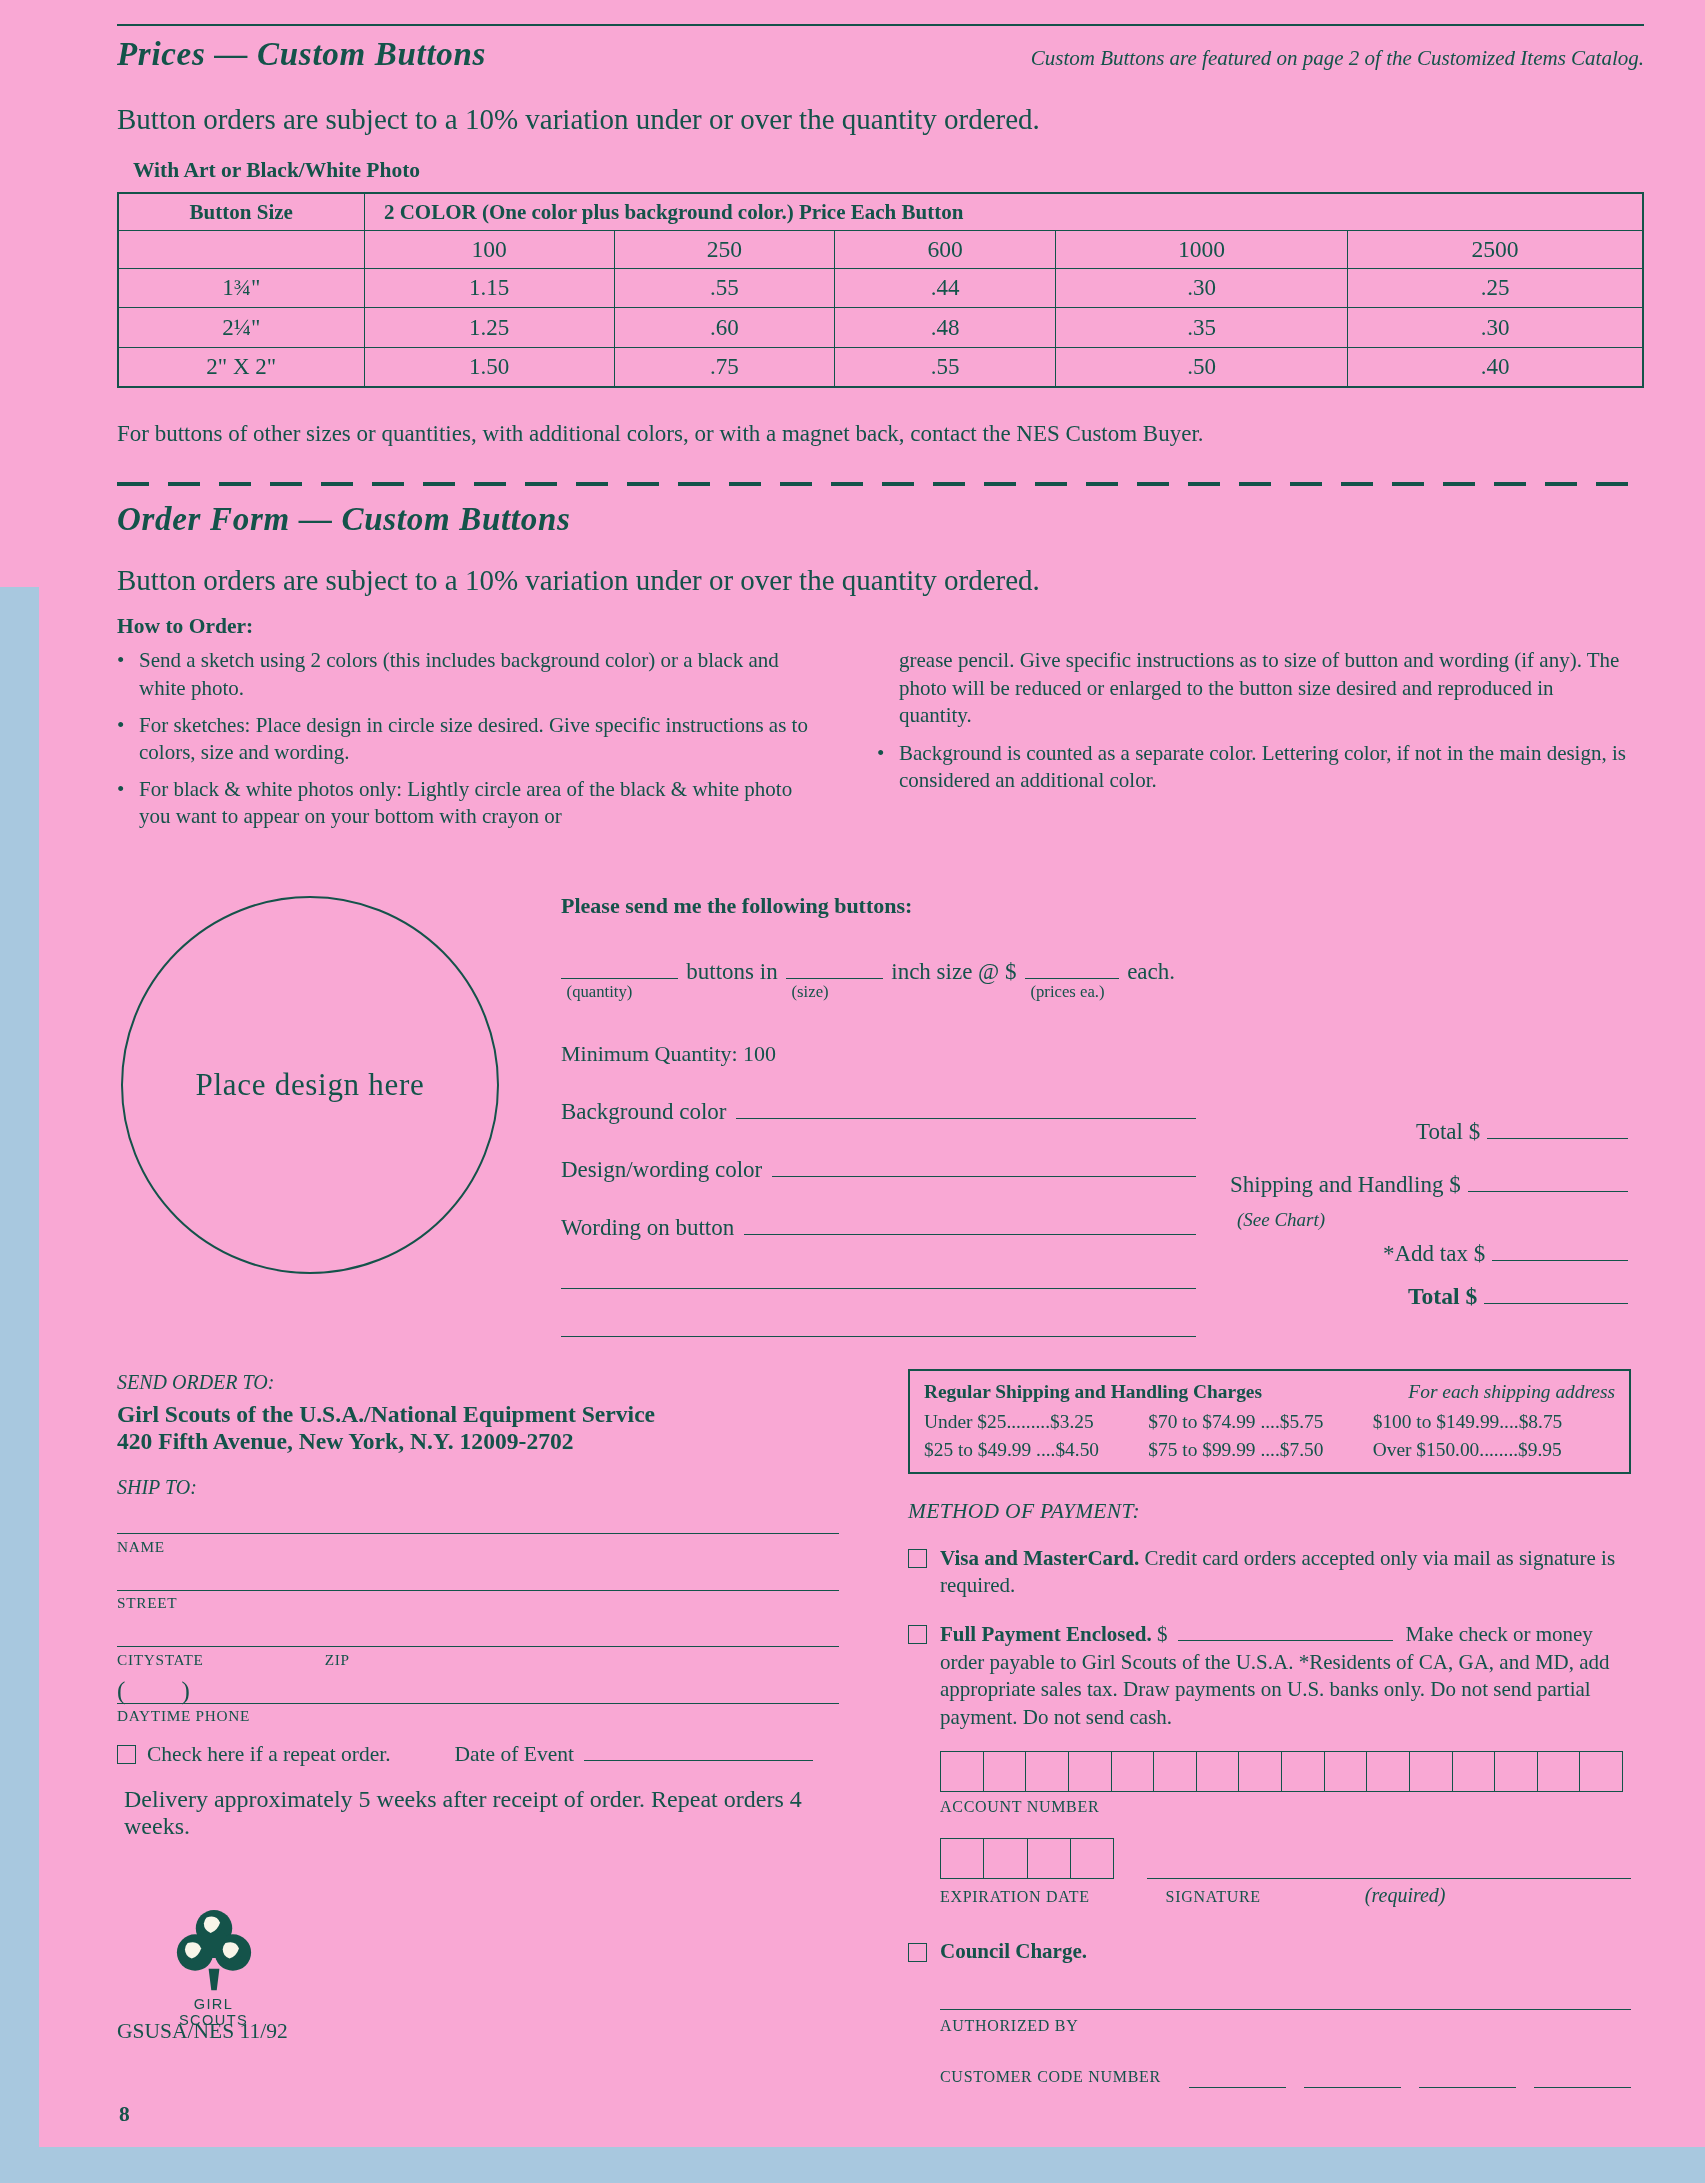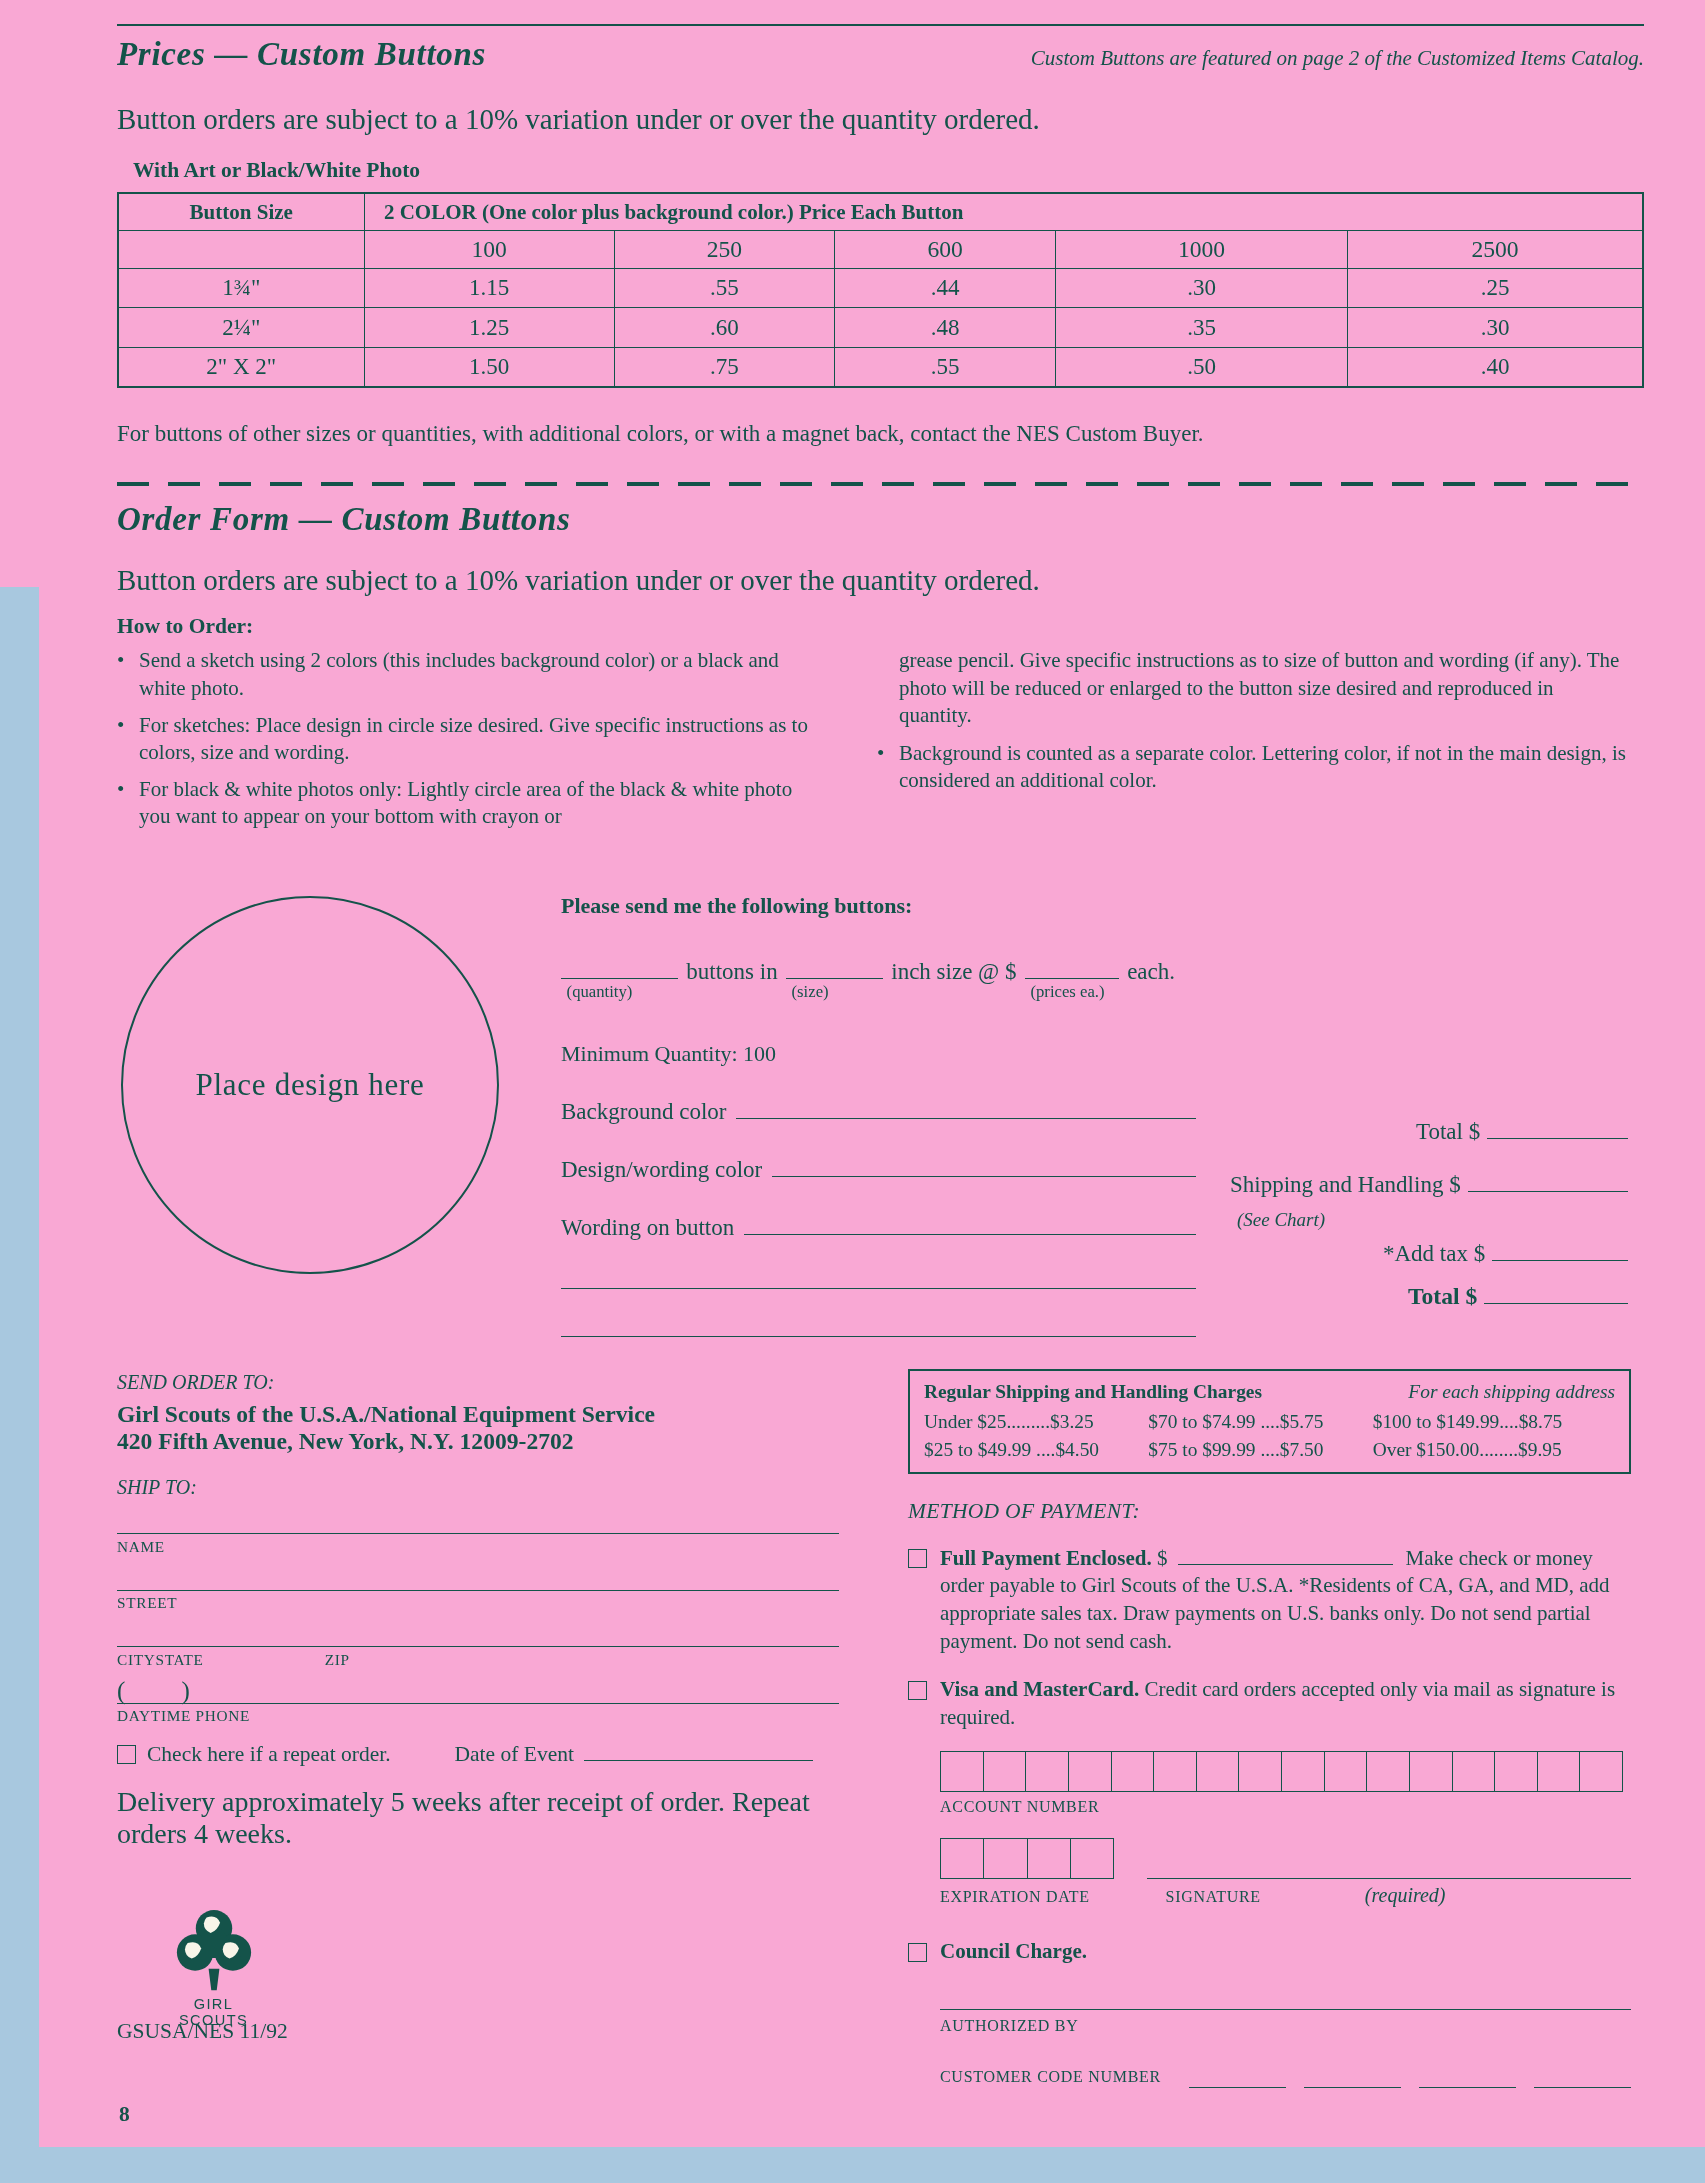--- a/index.html
+++ b/index.html
@@ -86,21 +86,21 @@
   .write-line { height:35px; border-bottom:1.4px solid #14534a; display:flex; align-items:flex-end; }
   .field-label { font-size:15.3px; letter-spacing:0.7px; margin-top:3.5px; }
   .city-labels { display:flex; font-size:15.3px; letter-spacing:0.7px; margin-top:3.5px; }
   .lbl-state { } .lbl-zip { margin-left:121px; }
   .paren { font-size:25px; line-height:1; }
   .check-row { margin-top:16.7px; display:flex; align-items:center; font-size:21.5px; }
   .cbox { width:19px; height:19px; border:1.7px solid #14534a; flex:none; background:transparent; }
   .check-row .cbox { margin-right:11px; }
   .date-part { display:flex; align-items:baseline; margin-left:64px; }
   .date-blank { width:229px; margin-left:9.7px; }
-  #delivery-note { margin-top:19.4px; font-size:28px; }
+  #delivery-note { margin-top:19.4px; font-size:24px;margin-left:7px; }
 
   #logo-block { position:absolute; left:158px; top:1908px; width:111px; text-align:center; }
   .logo-caption { font-size:14.6px; letter-spacing:1.4px; margin-top:1.4px; font-family:"Liberation Sans","DejaVu Sans",sans-serif; }
   #form-code { position:absolute; left:117px; top:2019px; font-size:21.5px; }
   #page-num  { position:absolute; left:119px; top:2102px; font-size:21.5px; font-weight:bold; }
 
   #right-col { position:absolute; left:908px; top:1369px; width:723px; }
   .ship-box { border:2.1px solid #14534a; padding:9.7px 14px 11px; }
   .sb-title-row { display:flex; align-items:baseline; }
   .sb-title { font-size:19.4px; font-weight:bold; }
@@ -357,30 +357,30 @@
         <span>$25 to $49.99 ....$4.50</span>
         <span>$75 to $99.99 ....$7.50</span>
         <span>Over $150.00........$9.95</span>
       </div>
     </div>
 
     <div id="method-heading">METHOD OF PAYMENT:</div>
 
     <div class="pay-item">
       <span class="cbox"></span>
+      <span class="pay-bold">Visa and MasterCard.</span>
+      <span>Credit card orders accepted only via mail as signature is required.</span>
+    </div>
+
+    <div class="pay-item">
+      <span class="cbox"></span>
       <span class="pay-bold">Full Payment Enclosed.</span>
       <span>$</span>
       <span class="blank pay-blank"></span>
       <span>Make check or money order payable to Girl Scouts of the U.S.A. *Residents of CA, GA, and MD, add appropriate sales tax. Draw payments on U.S. banks only. Do not send partial payment. Do not send cash.</span>
-    </div>
-
-    <div class="pay-item">
-      <span class="cbox"></span>
-      <span class="pay-bold">Visa and MasterCard.</span>
-      <span>Credit card orders accepted only via mail as signature is required.</span>
     </div>
 
     <div class="acct-grid">
       <div class="acct-cell"></div>
       <div class="acct-cell"></div>
       <div class="acct-cell"></div>
       <div class="acct-cell"></div>
       <div class="acct-cell"></div>
       <div class="acct-cell"></div>
       <div class="acct-cell"></div>

